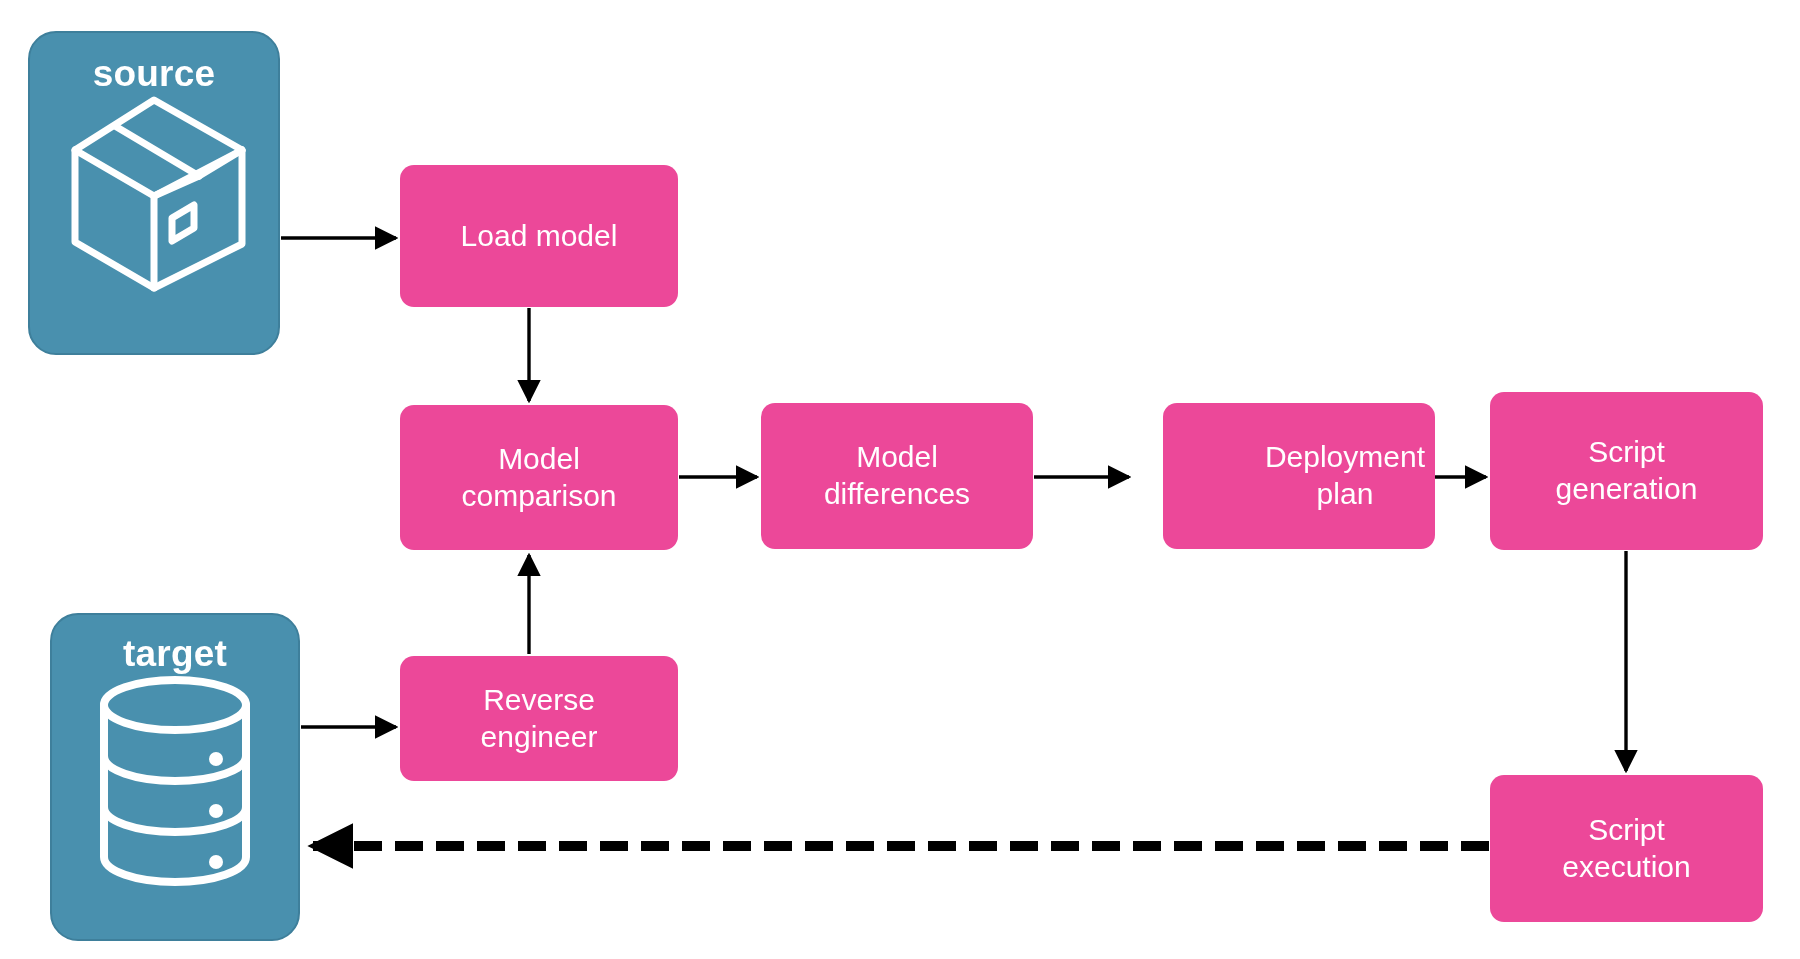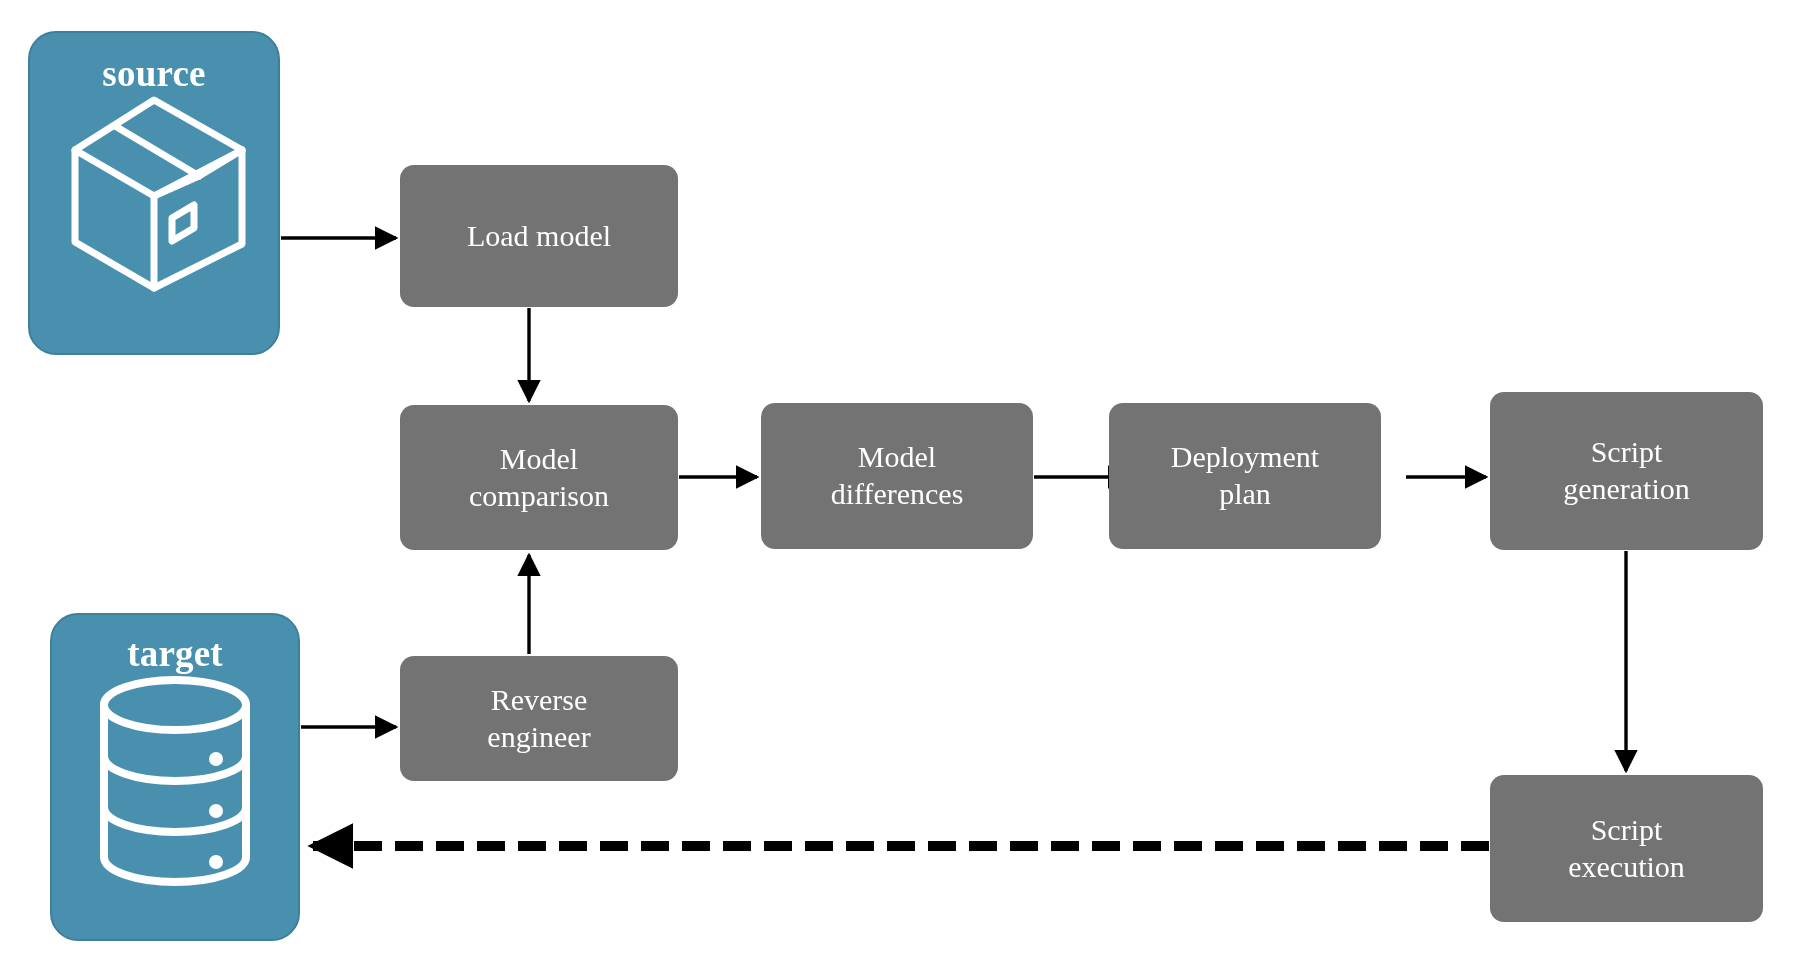--- a/index.html
+++ b/index.html
@@ -9,21 +9,20 @@
   }
   body {
     font-family: "Liberation Sans", sans-serif;
   }
   #canvas {
     position: relative;
     width: 1800px;
     height: 959px;
     background: #ffffff;
     overflow: hidden;
-    font-family: Liberation Serif, serif;
   }
   .endpoint {
     position: absolute;
     background: #4990AE;
     border: 2px solid #3E7F9B;
     border-radius: 28px;
     box-sizing: border-box;
     display: flex;
     flex-direction: column;
     align-items: center;
@@ -34,21 +33,21 @@
     font-size: 37px;
     letter-spacing: 0.2px;
     line-height: 1;
     white-space: nowrap;
   }
   .endpoint-icon {
     display: block;
   }
   .pbox {
     position: absolute;
-    background: #737373;
+    background: #ec4899;
     border-radius: 14px;
     box-sizing: border-box;
     display: flex;
     align-items: center;
     justify-content: center;
     text-align: center;
     color: #ffffff;
     font-size: 30px;
     line-height: 1.22;
     padding: 4px 10px;
@@ -139,21 +138,21 @@
   <div class="pbox" style="left:400px; top:405px; width:278px; height:145px;">
     <span>Model
 comparison</span>
   </div>
 
   <div class="pbox" style="left:761px; top:403px; width:272px; height:146px;">
     <span>Model
 differences</span>
   </div>
 
-  <div class="pbox" style="left:1109px; top:403px; width:272px; height:146px;">
+  <div class="pbox" style="left:1163px; top:403px; width:272px; height:146px;justify-content:flex-end;">
     <span>Deployment
 plan</span>
   </div>
 
   <div class="pbox" style="left:1490px; top:392px; width:273px; height:158px;">
     <span>Script
 generation</span>
   </div>
 
   <div class="pbox" style="left:400px; top:656px; width:278px; height:125px;">

